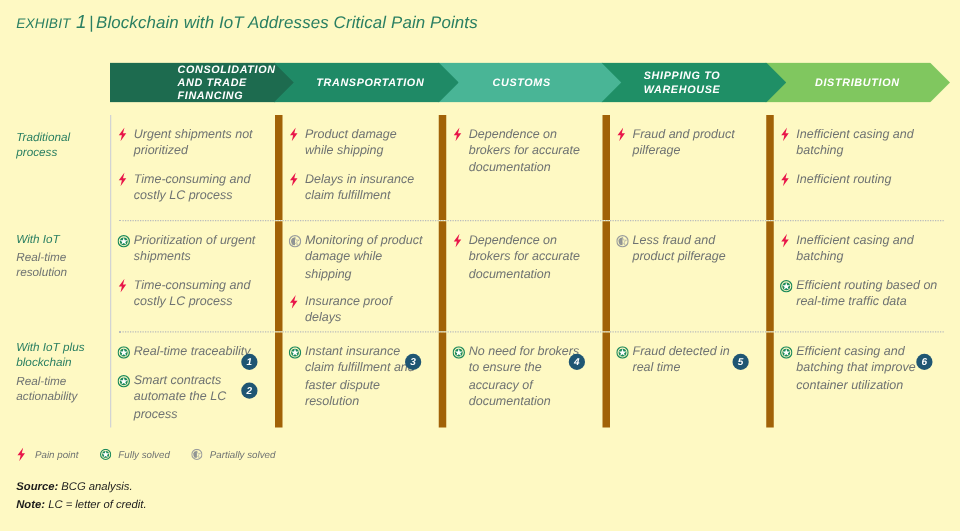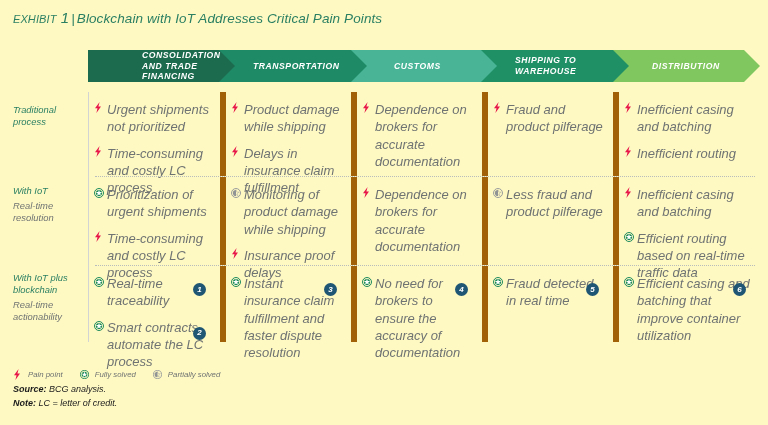--- a/index.html
+++ b/index.html
@@ -61,21 +61,21 @@
 
   .cell { position: relative; width: 131px; padding: 9px 8px 0 4px; }
   .cell + .cell { border-left: 6px solid #a16207; }
   .cell.last { width: 147px; }
 
   
   .item { position: relative; display: flex; align-items: flex-start;
           margin-bottom: 9px; padding-right: 2px; }
   .ic { flex: 0 0 14px; width: 14px; height: 13px; margin-top: 1px;
         position: relative; }
-  .txt { font-size: 13px; line-height: 1.33; color: #6f7372; }
+  .txt { font-size: 10px; line-height: 1.33; color: #6f7372; }
 
   
   .ic-bolt svg { display: block; width: 8px; height: 11px; margin-left: 1px; }
   
   .ic-circ svg { display: block; width: 10px; height: 10px; margin-left: 1px; margin-top: 1px; }
 
   
   .badge {
     position: absolute; right: 6px; top: 8px;
     width: 13px; height: 13px; border-radius: 50%;
@@ -88,21 +88,21 @@
   
   .rowlabels { position: absolute; left: 13px; top: 92px; width: 72px; }
   .rl { position: absolute; left: 0; width: 76px; }
   .rl1 { top: 12px; }
   .rl2 { top: 93px; }
   .rl3 { top: 180px; }
   .rl .hd { font-size: 9.4px; color: #2a7f62; line-height: 1.28; }
   .rl .sb { font-size: 9.4px; color: #6f7372; line-height: 1.28; margin-top: 3px; }
 
   
-  .legend { position: absolute; left: 13px; top: 368px; display: flex; align-items: center; }
+  .legend { position: absolute; left: 13px; top: 357px; display: flex; align-items: center; }
   .lg { display: flex; align-items: center; margin-right: 17px; }
   .lg .lgic { width: 13px; height: 12px; display: flex; align-items: center; }
   .lg .lgic svg { display: block; }
   .lg .lgtx { font-size: 7.8px; color: #6f7372; margin-left: 2px; white-space: nowrap; }
 
   
   .footer { position: absolute; left: 13px; top: 383px; font-size: 9px; color: #1c1c1c; line-height: 1.5; }
   .footer b { font-weight: bold; }
 </style>
 </head>

